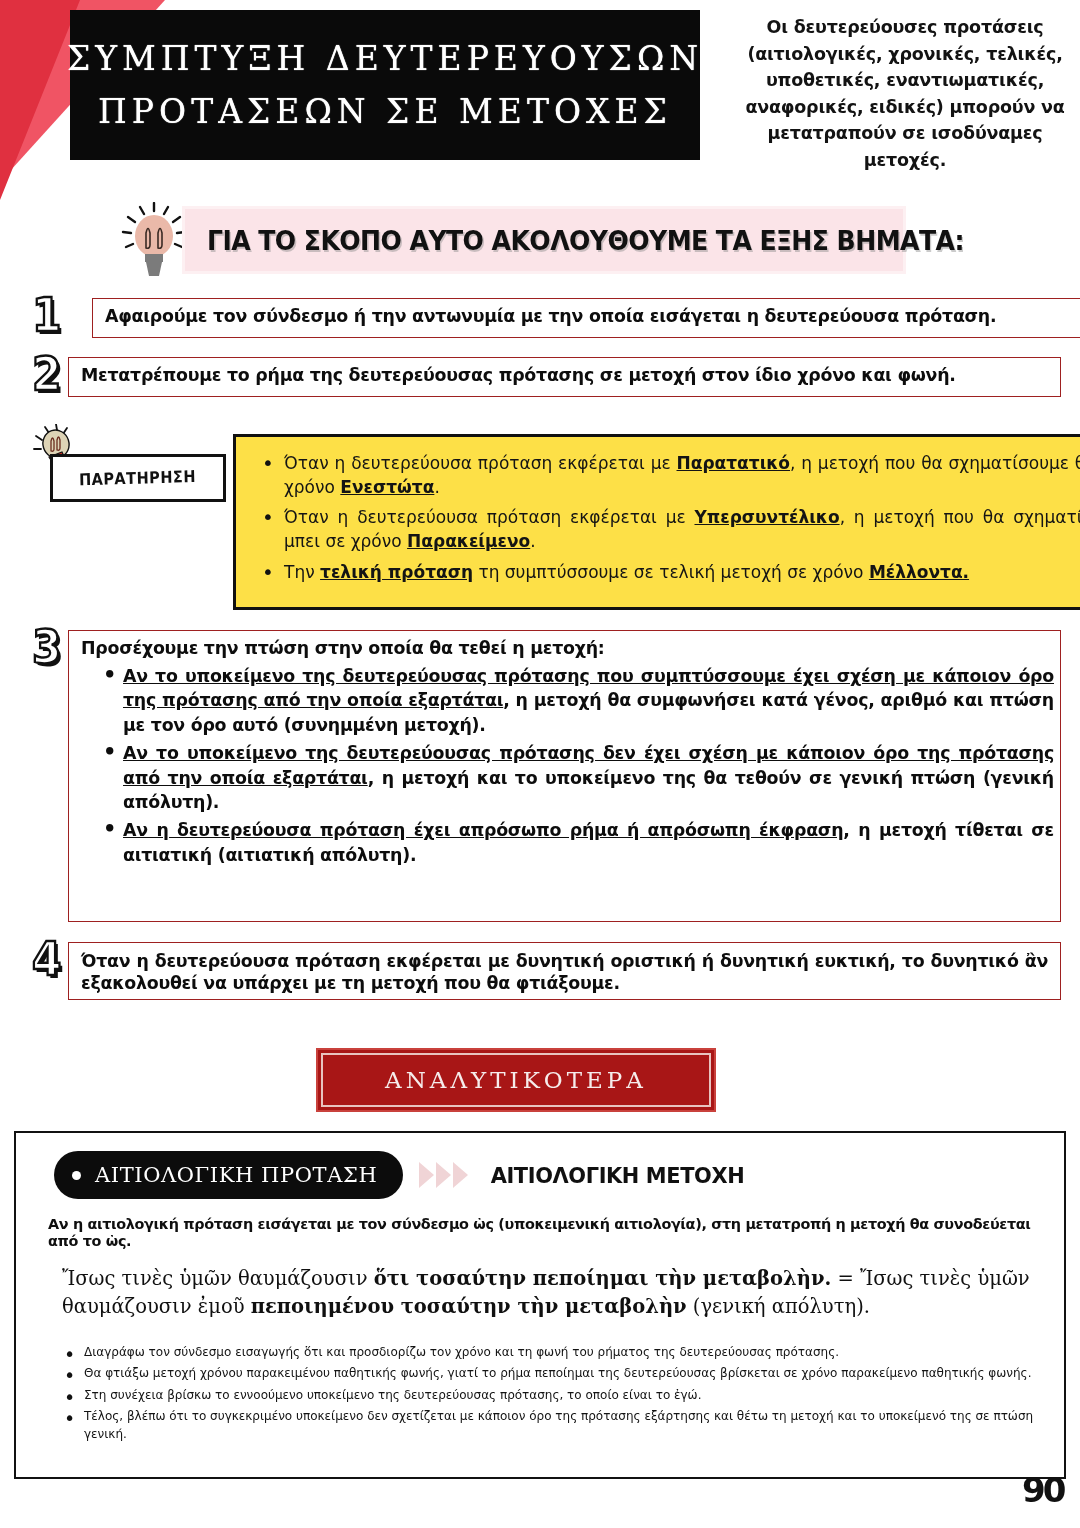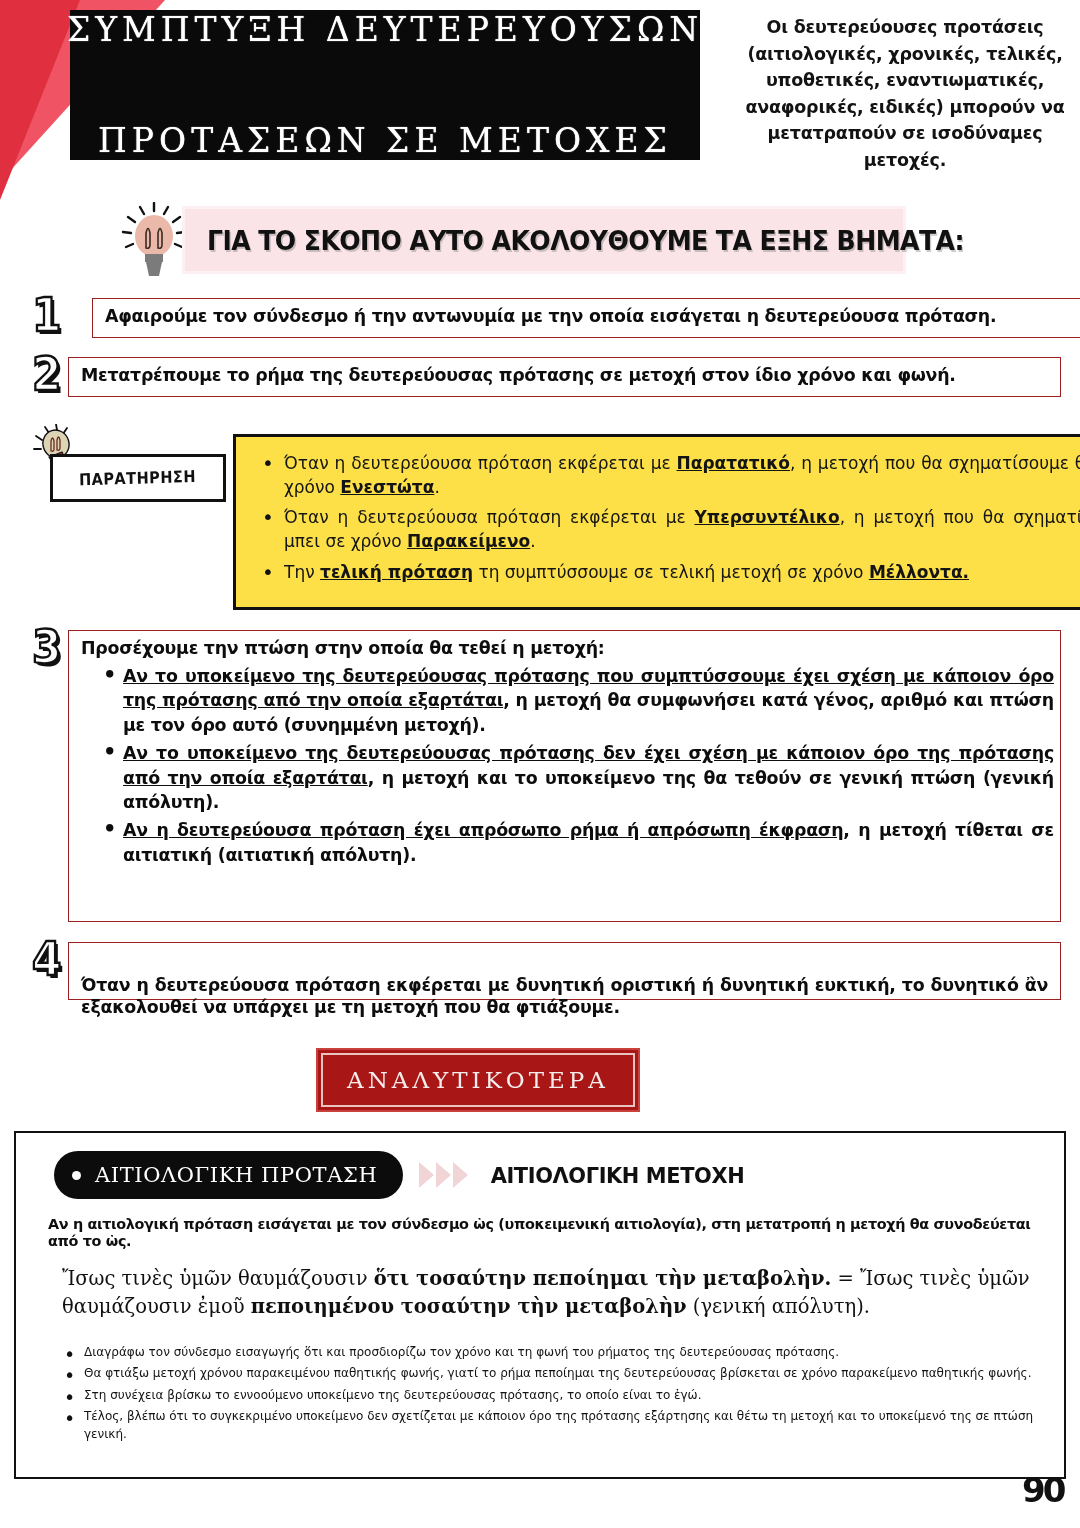--- a/index.html
+++ b/index.html
@@ -17,21 +17,21 @@
   .tri-light{position:absolute;left:0;top:0;width:0;height:0;
     border-left:165px solid #f05464;border-bottom:182px solid transparent;}
   .tri-dark{position:absolute;left:0;top:0;width:0;height:0;
     border-left:80px solid #e03040;border-bottom:200px solid transparent;}
 
   
   .header{position:absolute;left:0;top:0;width:1080px;height:196px;}
   .title-box{
     position:absolute;left:70px;top:10px;width:630px;height:150px;
     background:#0a0a0a;display:flex;flex-direction:column;
-    align-items:center;justify-content:space-between;gap:14px;
+    align-items:center;justify-content:center;gap:14px;
   }
   .title-line{
     color:#ffffff;font-family:"DejaVu Serif","Liberation Serif",serif;
     font-size:33px;letter-spacing:5px;font-weight:400;
     white-space:nowrap;text-shadow:0 0 1px #fff;
   }
   .header-note{
     position:absolute;left:735px;top:14px;width:340px;
     text-align:center;font-weight:bold;font-size:17.5px;line-height:1.52;
     color:#131313;letter-spacing:-0.2px;
@@ -104,21 +104,21 @@
     font-size:17.4px;font-weight:bold;color:#0d0d0d;
     line-height:1.42;text-align:justify;letter-spacing:-0.25px;
   }
   .s3-list li::before{
     content:"•";position:absolute;left:0px;top:-3px;font-size:21px;
   }
   .ul-txt{text-decoration:underline;}
 
   
   .analytic{
-    position:absolute;left:316px;top:1048px;width:324px;height:64px;
+    position:absolute;left:316px;top:1048px;width:400px;height:64px;
     background:#a81616;border:2px solid #c9413c;
     box-shadow:inset 0 0 0 3px #a81616, inset 0 0 0 5px #e8c3c0;
     display:flex;align-items:center;justify-content:center;box-sizing:border-box;
   }
   .analytic span{
     color:#f6eceb;font-family:"DejaVu Serif","Liberation Serif",serif;
     font-size:23px;letter-spacing:4px;
   }
 
   
@@ -266,21 +266,21 @@
       <li>
         <span class="ul-txt">Αν η δευτερεύουσα πρόταση έχει απρόσωπο ρήμα ή απρόσωπη έκφραση</span><span>, η μετοχή τίθεται σε αιτιατική (αιτιατική απόλυτη).</span>
       </li>
     </ul>
   </div>
 </div>
 
 <div class="step" style="top:942px;">
   <div class="step-num">4</div>
   <div class="step-box" style="top:0;width:993px;height:58px;">
-    <div class="step-text" style="text-align:justify;padding:8px 12px 6px 12px;margin-top:24px;">Όταν η δευτερεύουσα πρόταση εκφέρεται με δυνητική οριστική ή δυνητική ευκτική, το δυνητικό ἂν εξακολουθεί να υπάρχει με τη μετοχή που θα φτιάξουμε.</div>
+    <div class="step-text" style="text-align:justify;padding:8px 12px 6px 12px;">Όταν η δευτερεύουσα πρόταση εκφέρεται με δυνητική οριστική ή δυνητική ευκτική, το δυνητικό ἂν εξακολουθεί να υπάρχει με τη μετοχή που θα φτιάξουμε.</div>
   </div>
 </div>
 
 <div class="analytic">
   <span>ΑΝΑΛΥΤΙΚΟΤΕΡΑ</span>
 </div>
 
 <div class="bottom">
   <div class="pill-row">
     <div class="pill">

